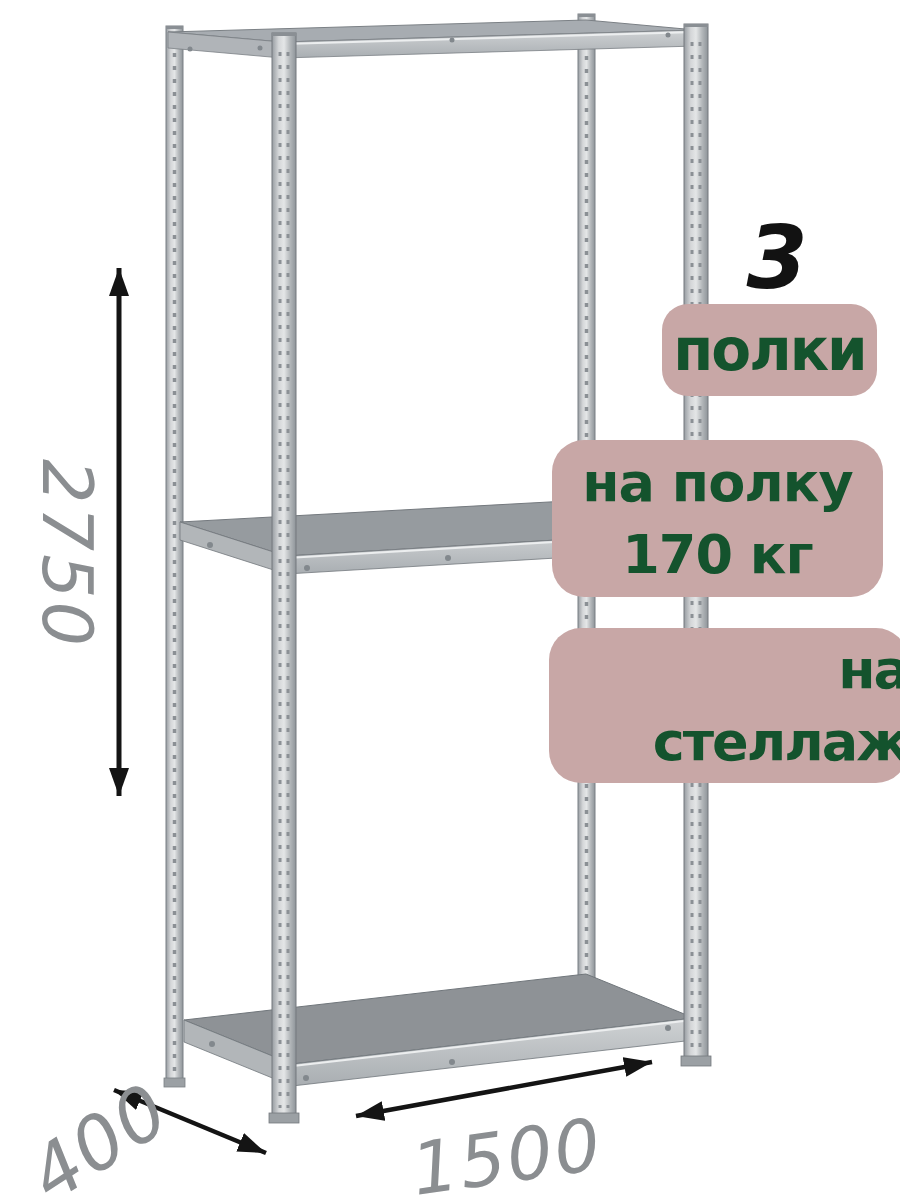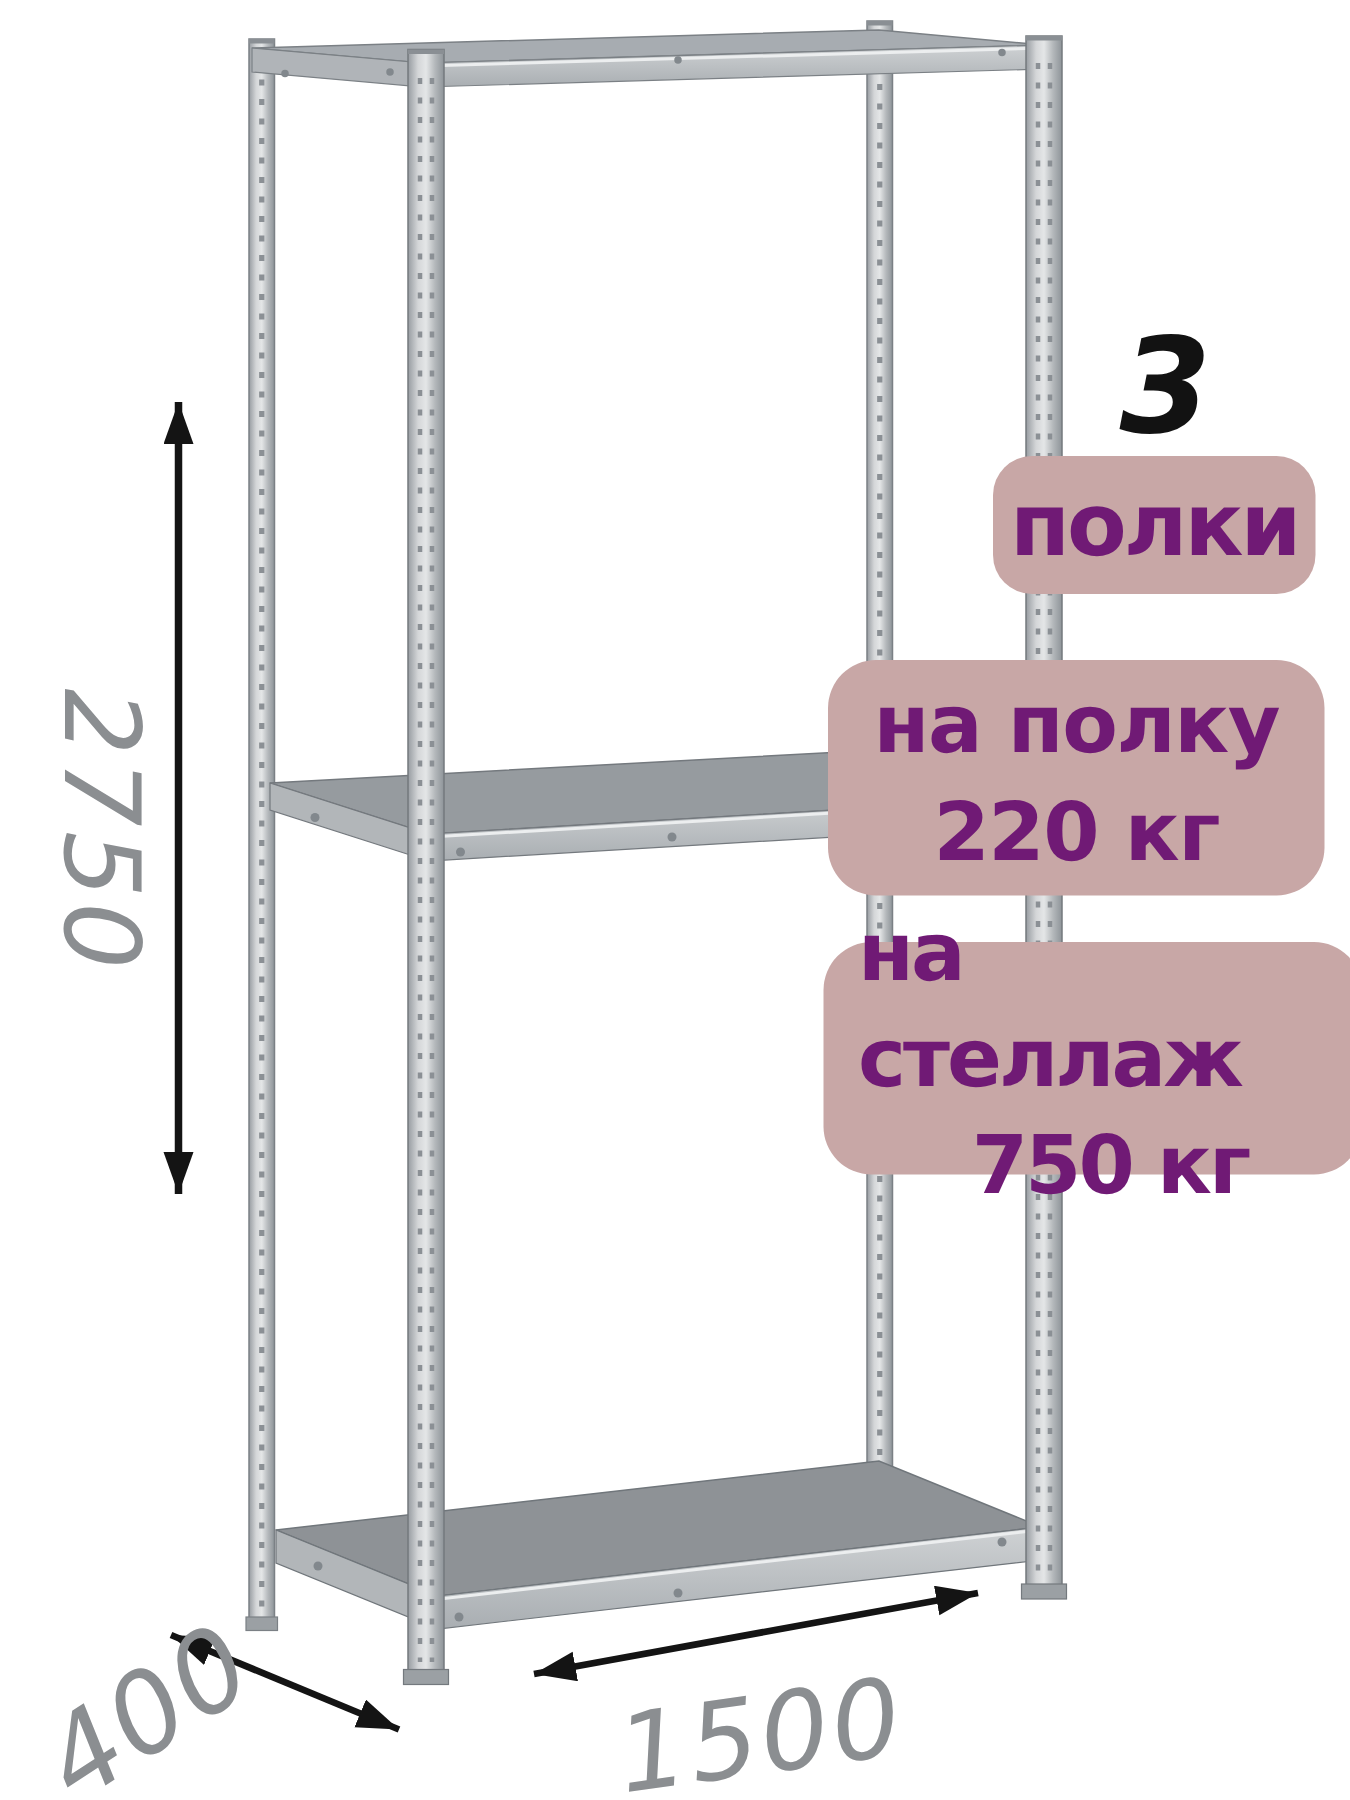--- a/index.html
+++ b/index.html
@@ -48,27 +48,27 @@
     font-size: 88px;
     font-weight: bold;
     font-style: italic;
     color: #121212;
     line-height: 1;
   }
 
   .badge {
     position: absolute;
     background: #c8a7a6;
-    color: #701a75;
+    color: #14532d;
     font-weight: bold;
     display: flex;
     flex-direction: column;
     align-items: center;
     justify-content: center;
-    text-align: left;
+    text-align: right;
   }
   .badge span { display: block; }
   #badge-count {
     left: 662px; top: 304px;
     width: 215px; height: 92px;
     border-radius: 26px;
     font-size: 58px;
     letter-spacing: -2px;
   }
   #badge-shelf-load {
@@ -187,21 +187,20 @@
   <div class="dim-label" id="dim-width">1500</div>
 
   <div class="count-number">3</div>
 
   <div class="badge" id="badge-count">
     <span>полки</span>
   </div>
 
   <div class="badge" id="badge-shelf-load">
     <span>на полку</span>
-    <span>220 кг</span>
+    <span>170 кг</span>
   </div>
 
   <div class="badge" id="badge-rack-load">
     <span>на стеллаж</span>
-    <span>750 кг</span>
   </div>
 
 </div>
 
 </body></html>

